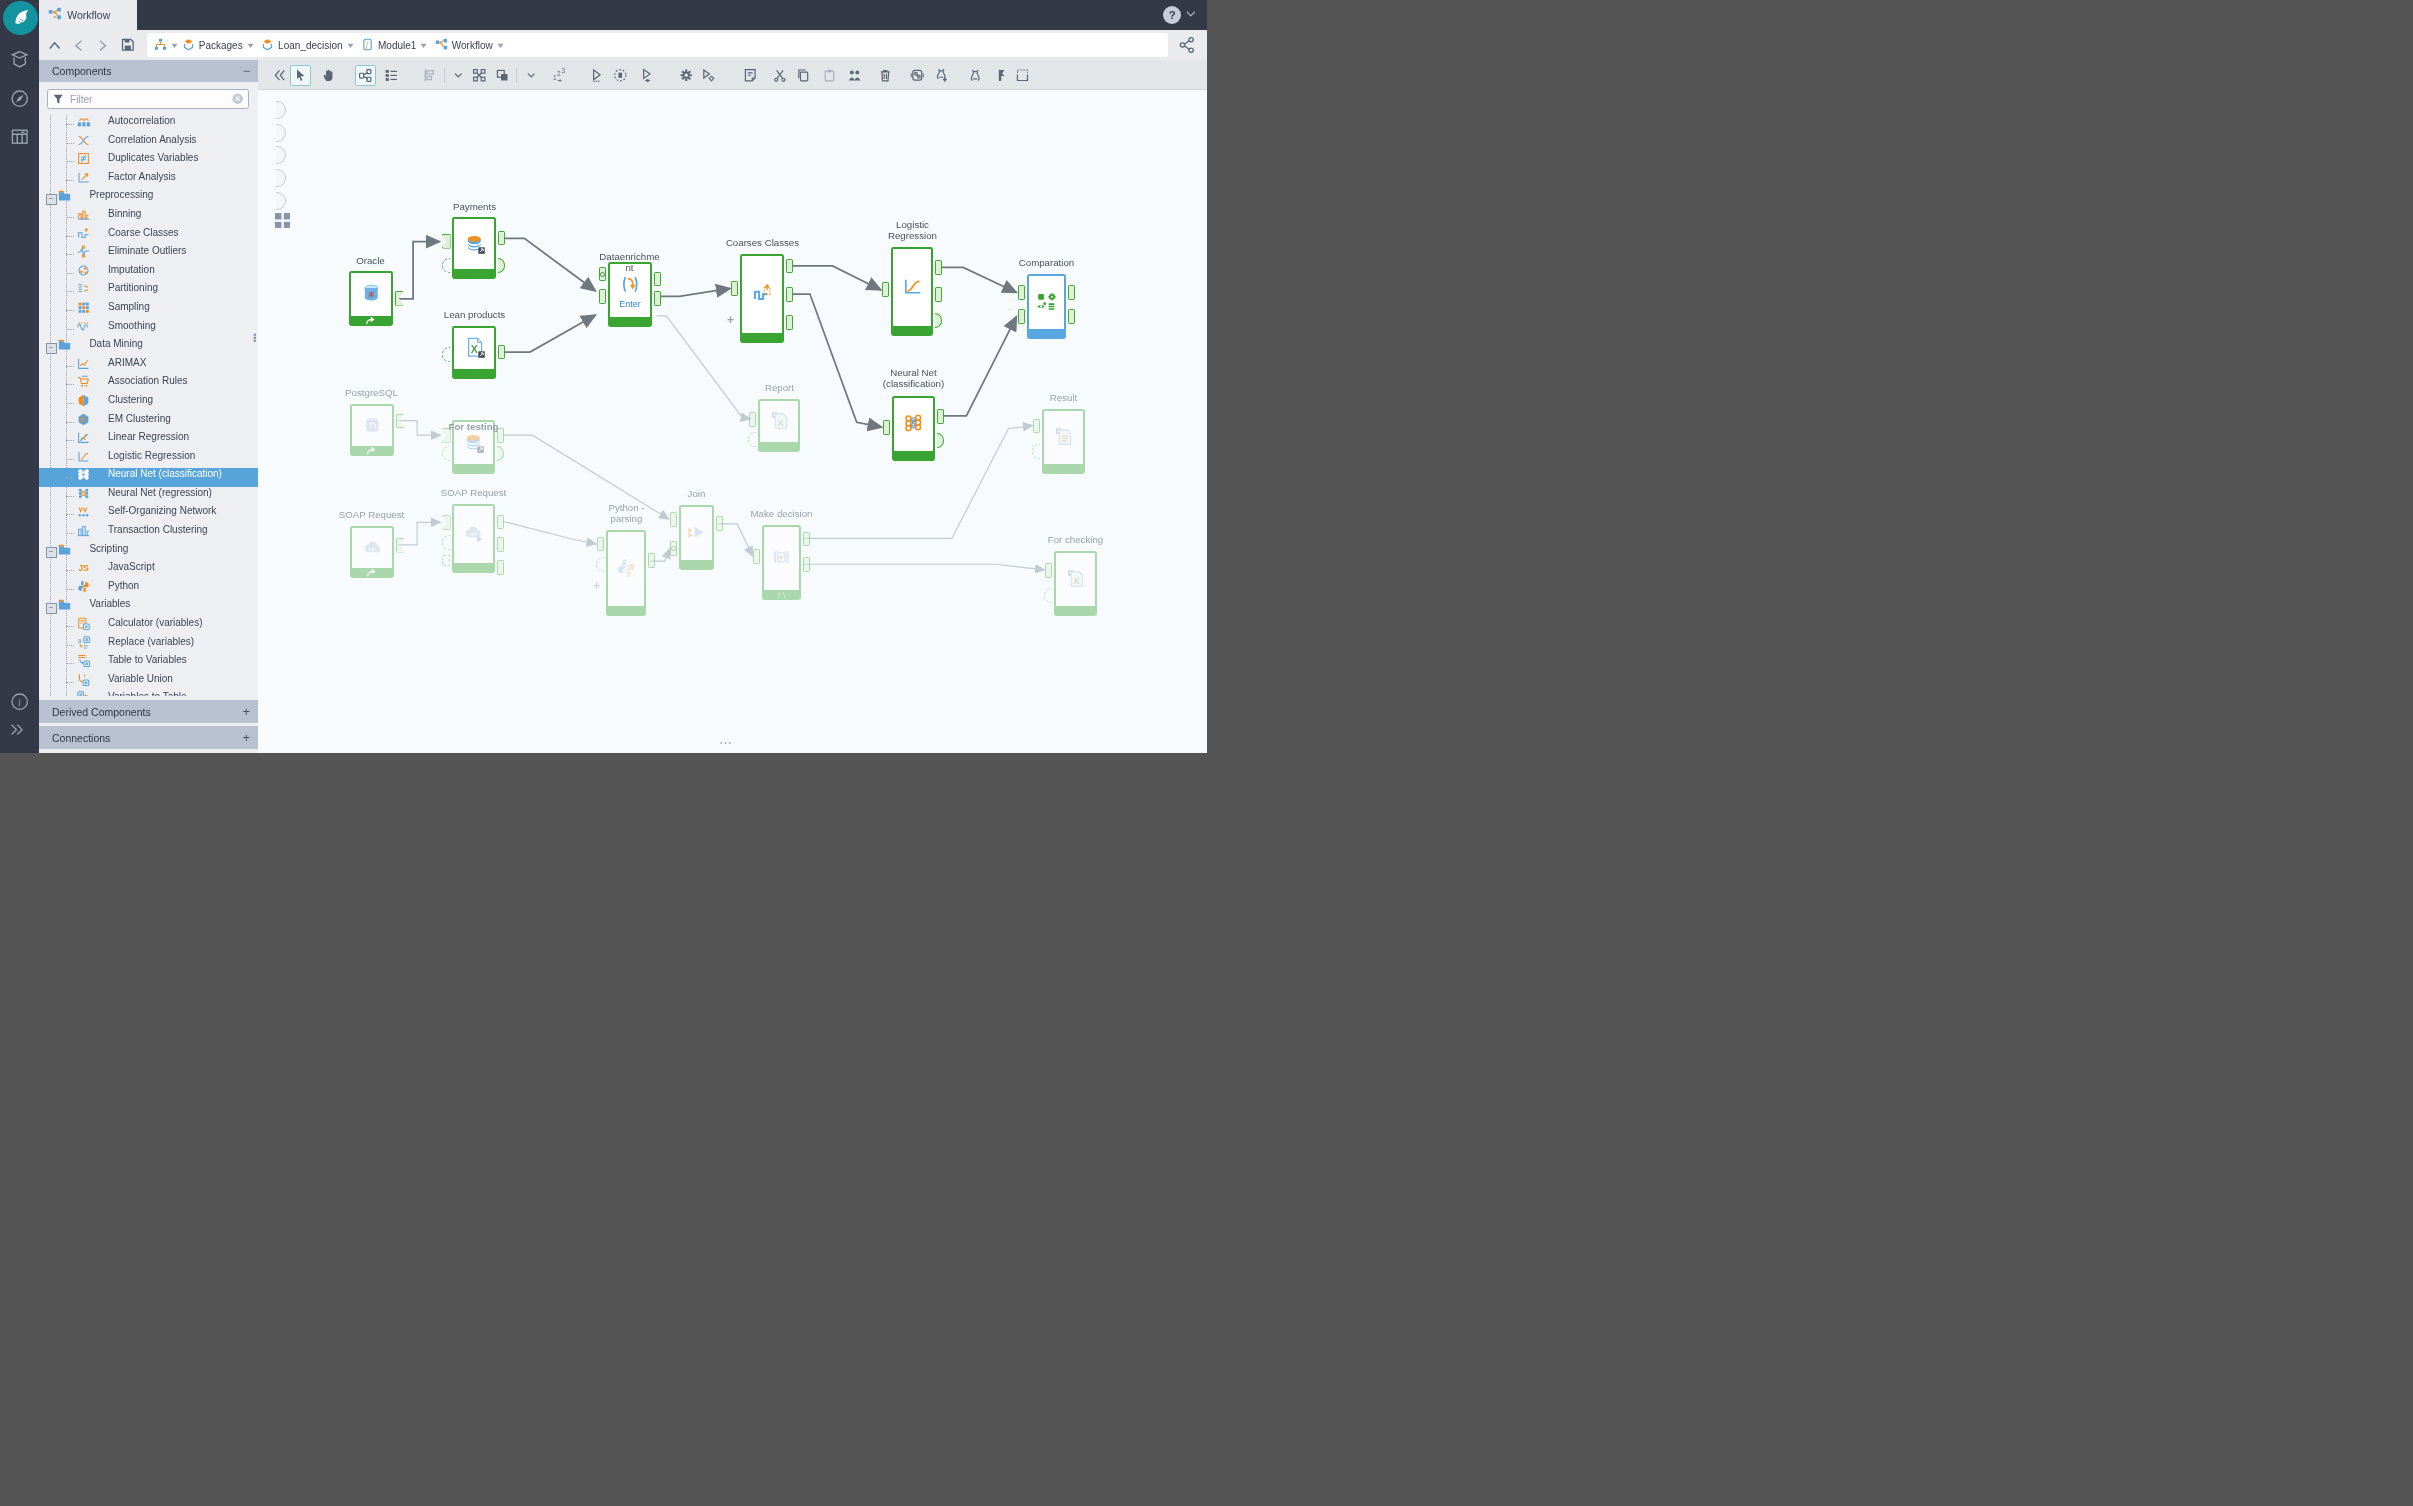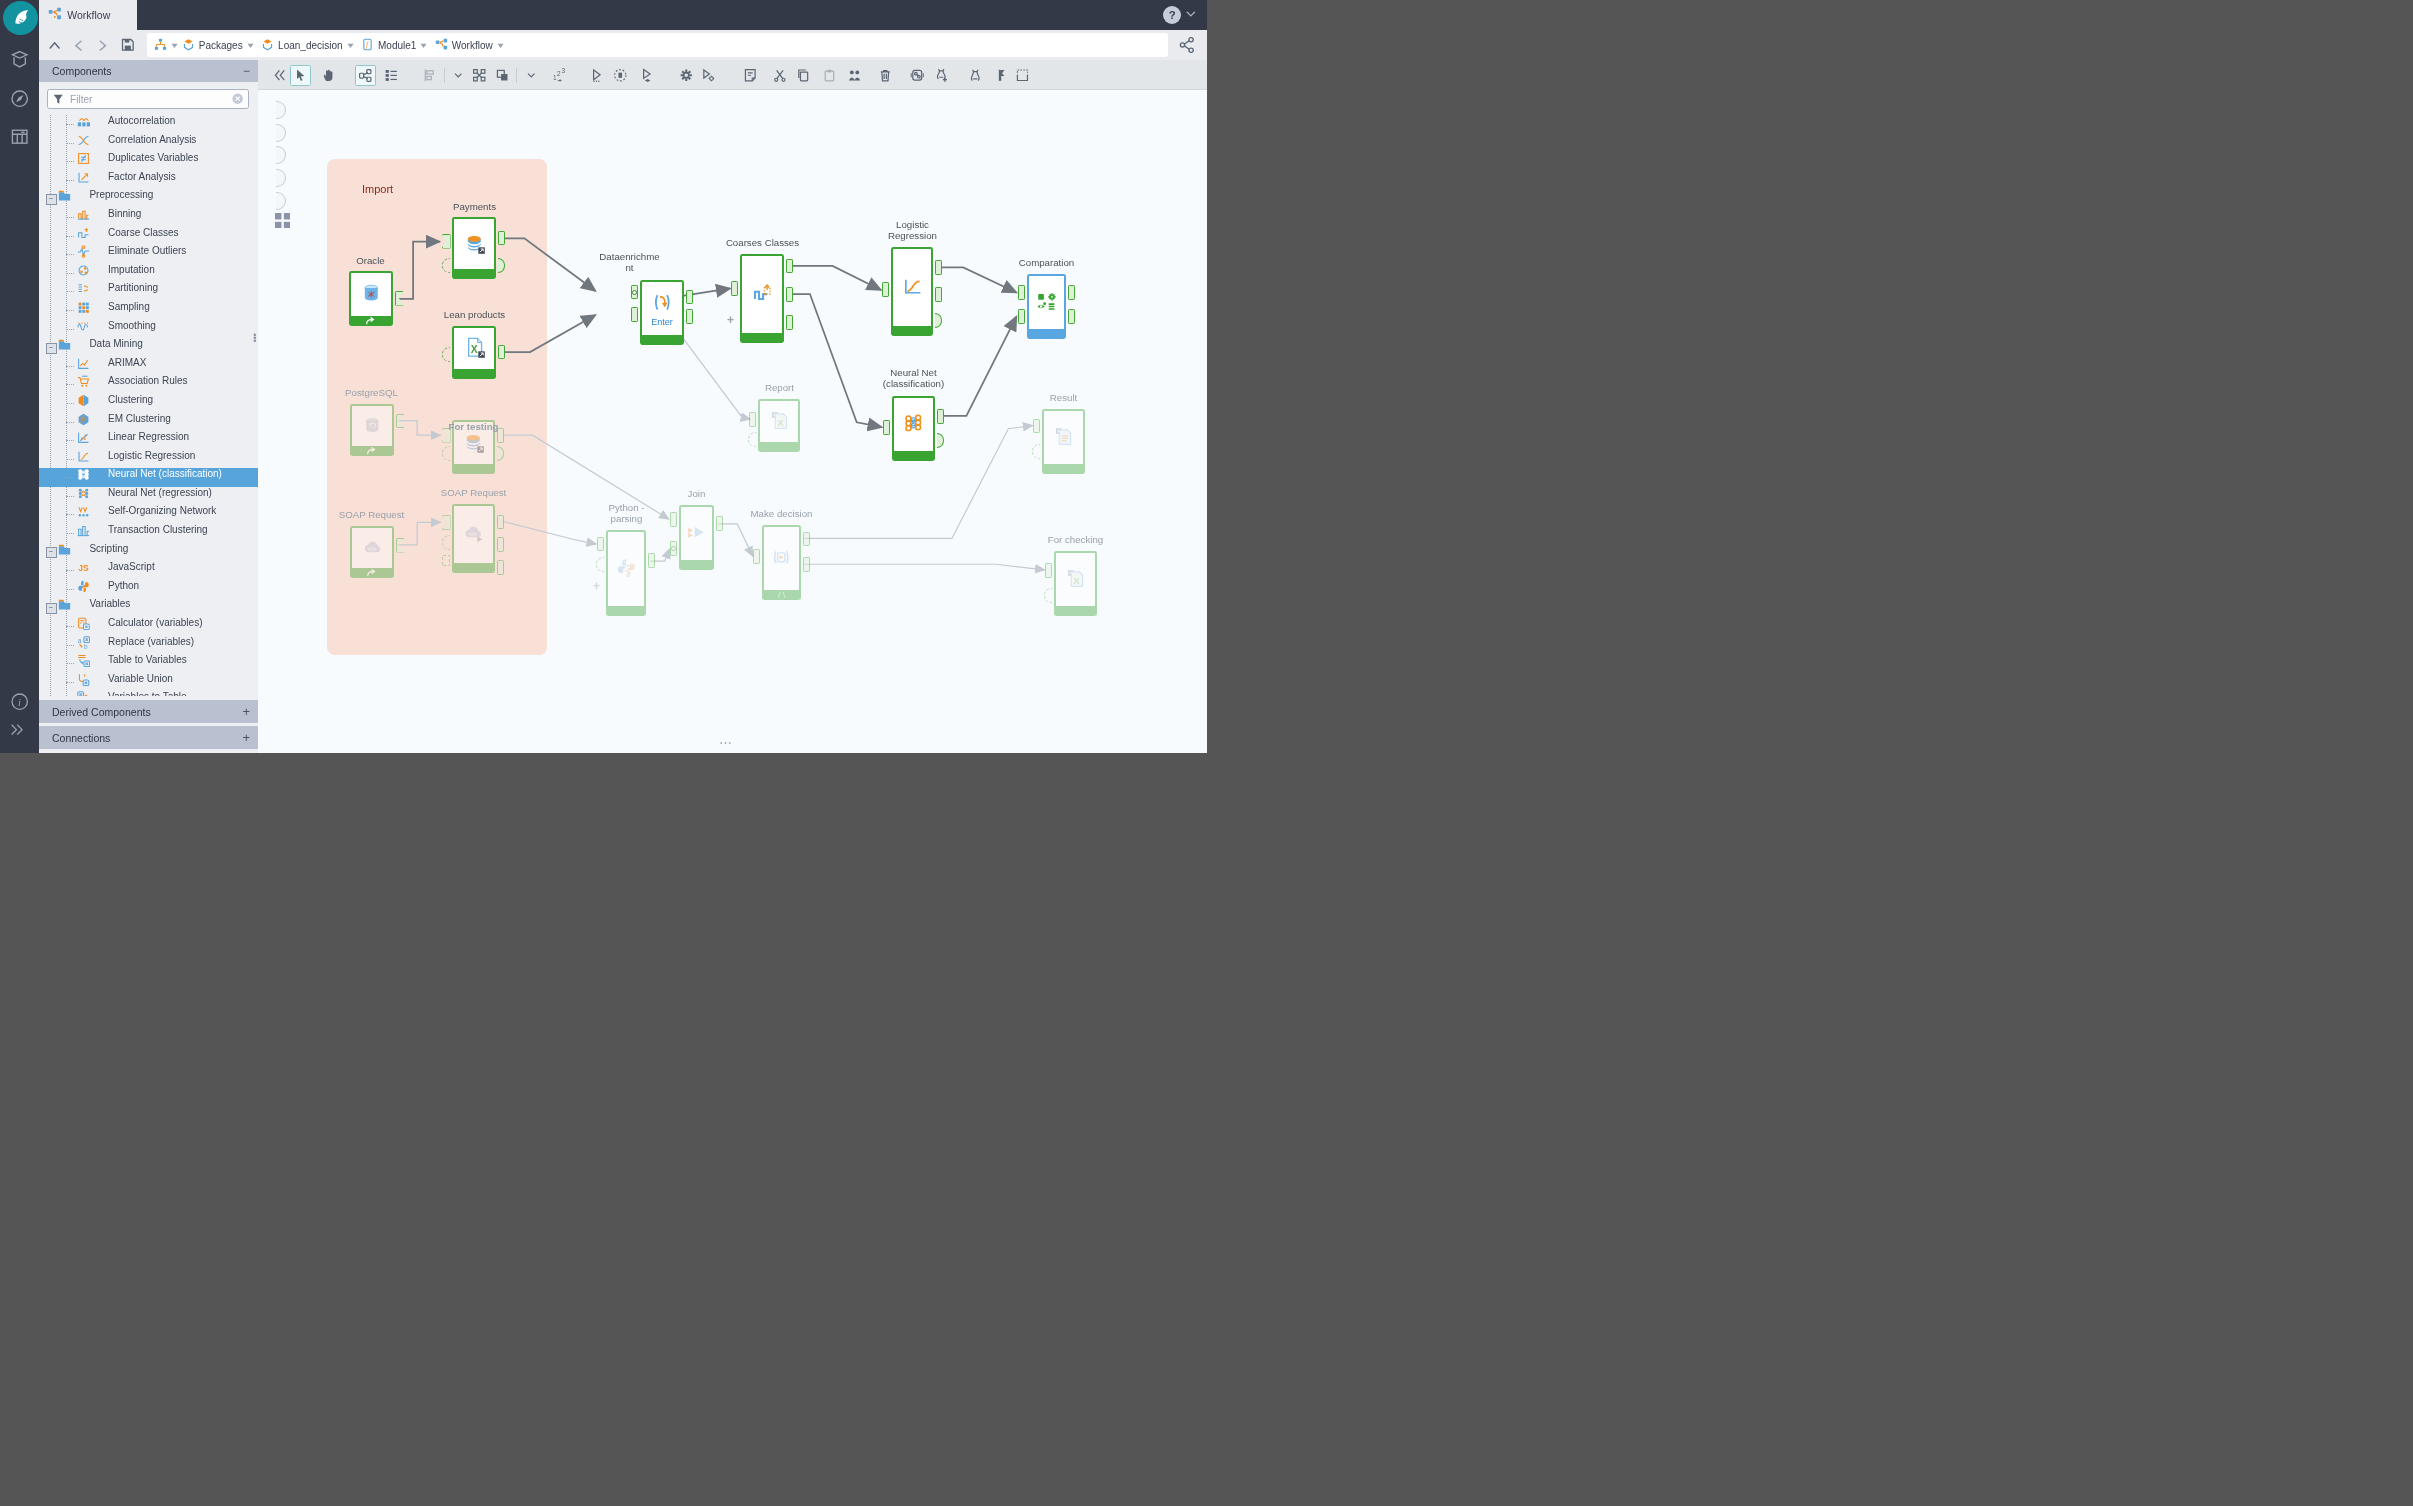--- a/index.html
+++ b/index.html
@@ -723,23 +723,20 @@
       </span>
       <span class="tbtn" style="left:754px">
         <svg width="14.5" height="14.5" viewBox="0 0 18 18">
           <path d="M3 8 V15.5 H15.5 V8" stroke="#5b6573" stroke-width="1.5" fill="none"></path>
           <path d="M3 6 V2.5 H15.5 V6" stroke="#5b6573" stroke-width="1.5" fill="none" stroke-dasharray="2 1.6"></path>
         </svg>
       </span>
     </div>
 
   <div id="canvas">
-    <div class="group" style="left: 69px; top: 69px; width: 220px; height: 496px; background: rgb(248, 224, 214);">
-        <div class="glabel" style="left: 35px; top: 24px; color: rgb(138, 40, 28);">Import</div>
-      </div>
       <svg id="edges" viewBox="0 0 1176 822" width="949" height="663">
       <defs>
         <marker id="ah-d" markerWidth="9" markerHeight="8" refX="8" refY="4" orient="auto">
             <path d="M0 0 L9 4 L0 8 Z" fill="#71777f"></path>
           </marker>
         <marker id="ah-p" markerWidth="9" markerHeight="8" refX="8" refY="4" orient="auto">
             <path d="M0 0 L9 4 L0 8 Z" fill="#c3cad2"></path>
           </marker>
       </defs>
     <polyline points="172,259 192,259 192,188 225,188" fill="none" stroke="#71777f" stroke-width="2.2" marker-end="url(#ah-d)"></polyline>
@@ -815,21 +812,21 @@
               <text x="9.5" y="21" font-size="13" font-weight="bold" fill="#4e9b43" font-family="Liberation Sans,sans-serif">X</text>
               <rect x="19" y="19" width="8" height="8" fill="#3f4754"></rect>
               <path d="M21 25 l4 -4 m0 3 v-3 h-3" stroke="#fff" stroke-width="1.2" fill="none"></path>
             </svg></span>
         </div>
         <div class="nfoot"></div>
         <div class="port l dothalf" style="top:21px"></div>
         <div class="port r" style="top:18.6px"></div>
       </div>
       <div class="nlabel" style="left: 156px; top: 219px;">Lean products</div>
-      <div class="node" style="left: 350px; top: 190px; width: 44px; height: 65px; margin-left: 32px;">
+      <div class="node" style="left: 350px; top: 172px; width: 44px; height: 65px;">
         <div class="nbody">
           <span><svg width="22.6" height="22.6" viewBox="0 0 28 28">
               <path d="M8 5 q-4 9 0 18" stroke="#5ea7e0" stroke-width="2.2" fill="none"></path>
               <path d="M20 5 q4 9 0 18" stroke="#5ea7e0" stroke-width="2.2" fill="none"></path>
               <path d="M11 7 q6 .5 6 6 v3" stroke="#f0921f" stroke-width="2" fill="none"></path>
               <path d="M13.5 14.5 l3.5 6 3.5 -6 Z" fill="#f0921f"></path>
             </svg></span>
           <div class="nsub">Enter</div>
         </div>
         <div class="nfoot"></div>

